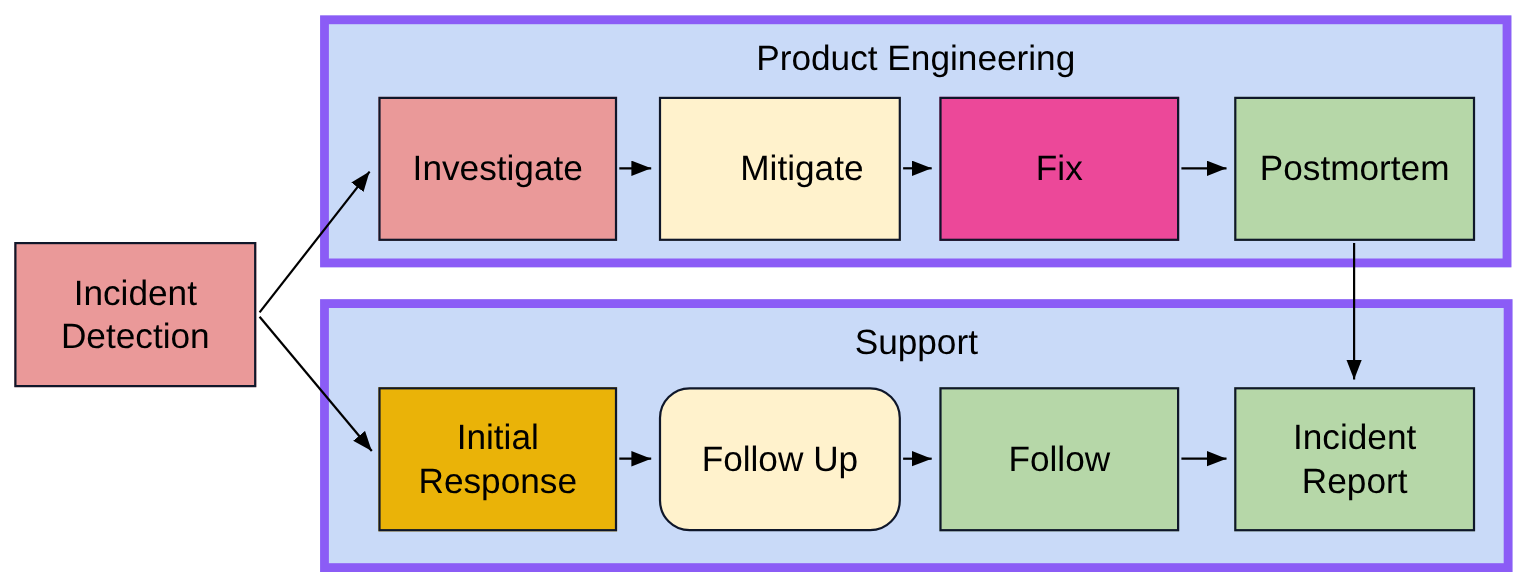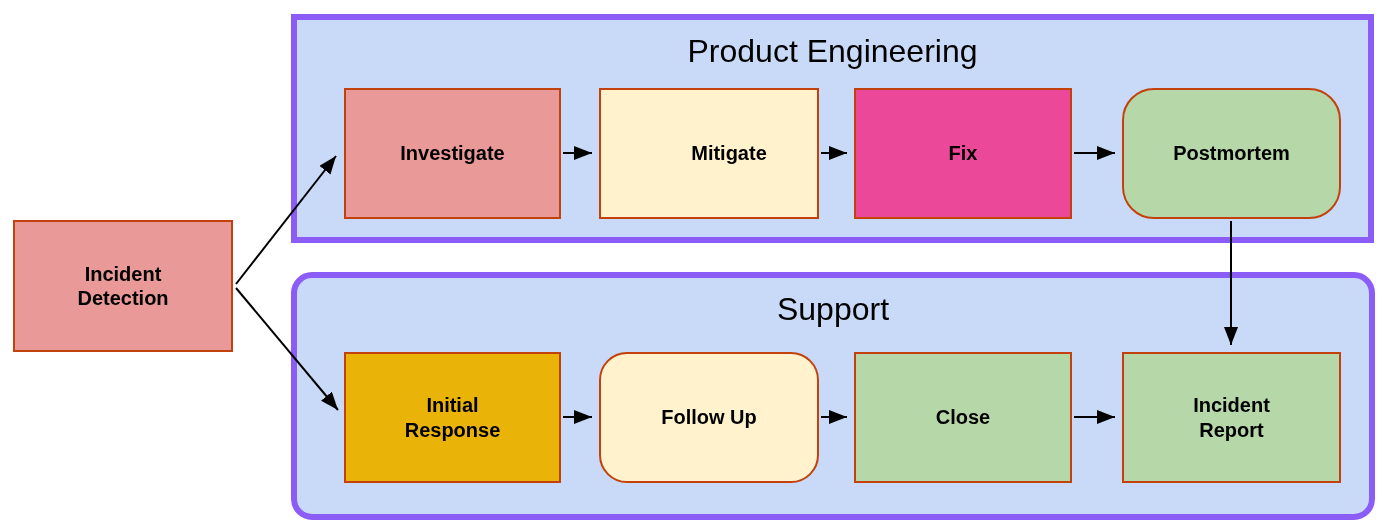--- a/index.html
+++ b/index.html
@@ -7,45 +7,44 @@
     position: relative;
     width: 1386px;
     height: 526px;
     background: #ffffff;
     font-family: "Liberation Sans", sans-serif;
     color: #000000;
     overflow: hidden;
   }
   .container-box {
     position: absolute;
-    border: 6px solid #8b5cf6;
+    border: 8px solid #8b5cf6;
     box-sizing: border-box;
     background: #c9daf8;
   }
   .container-title {
     padding-top: 15px;
     text-align: center;
     font-size: 32px;
     line-height: 32px;
   }
   #c-product-engineering { left: 291px; top: 14px;  width: 1083px; height: 229px; }
   #c-support             { left: 291px; top: 272px; width: 1084px; height: 248px; }
 
   .node {
     position: absolute;
-    border: 2px solid #c2410c;
+    border: 2px solid #0f172a;
     box-sizing: border-box;
     display: flex;
     align-items: center;
     justify-content: center;
     text-align: center;
-    font-size: 20px;
+    font-size: 32px;
     line-height: 1.22;
     white-space: pre-line;
-    font-weight: bold;
   }
   #n-incident-detection { left: 13px;   top: 220px; width: 220px; height: 132px; }
   #n-investigate        { left: 344px;  top: 88px;  width: 217px; height: 131px; }
   #n-mitigate           { left: 599px;  top: 88px;  width: 220px; height: 131px; }
   #n-fix                { left: 854px;  top: 88px;  width: 218px; height: 131px; }
   #n-postmortem         { left: 1122px; top: 88px;  width: 219px; height: 131px; }
   #n-initial-response   { left: 344px;  top: 352px; width: 217px; height: 131px; }
   #n-follow-up          { left: 599px;  top: 352px; width: 220px; height: 131px; }
   #n-close              { left: 854px;  top: 352px; width: 218px; height: 131px; }
   #n-incident-report    { left: 1122px; top: 352px; width: 219px; height: 131px; }
@@ -60,41 +59,41 @@
 </style>
 </head>
 <body>
 
 <div class="canvas" style="background-color: rgb(255, 255, 255);">
 
   <div class="container-box" id="c-product-engineering" style="background-color: rgb(201, 218, 248);">
     <div class="container-title">Product Engineering</div>
   </div>
 
-  <div class="container-box" id="c-support" style="background-color: rgb(201, 218, 248); border-radius: 21px;">
+  <div class="container-box" id="c-support" style="background-color: rgb(201, 218, 248);">
     <div class="container-title">Support</div>
   </div>
 
   <div class="node" id="n-incident-detection" style="background-color: rgb(234, 153, 153);">Incident
 Detection</div>
 
   <div class="node" id="n-investigate" style="background-color: rgb(234, 153, 153);">Investigate</div>
 
   <div class="node" id="n-mitigate" style="background-color: rgb(255, 242, 204); padding-left: 40px;">Mitigate</div>
 
   <div class="node" id="n-fix" style="background-color: #ec4899;">Fix</div>
 
-  <div class="node" id="n-postmortem" style="background-color: rgb(182, 215, 168); border-radius: 32px;">Postmortem</div>
+  <div class="node" id="n-postmortem" style="background-color: rgb(182, 215, 168);">Postmortem</div>
 
   <div class="node" id="n-initial-response" style="background-color: #eab308;">Initial
 Response</div>
 
   <div class="node" id="n-follow-up" style="background-color: rgb(255, 242, 204); border-radius: 28px;">Follow Up</div>
 
-  <div class="node" id="n-close" style="background-color: rgb(182, 215, 168);">Close</div>
+  <div class="node" id="n-close" style="background-color: rgb(182, 215, 168);">Follow</div>
 
   <div class="node" id="n-incident-report" style="background-color: rgb(182, 215, 168);">Incident
 Report</div>
 
   <svg class="connector-layer" viewBox="0 0 1386 526" xmlns="http://www.w3.org/2000/svg">
     <defs>
       <marker id="arrowhead" markerWidth="10" markerHeight="8" refX="9" refY="3.5" orient="auto" markerUnits="strokeWidth">
         <path d="M0,0 L9,3.5 L0,7 z" fill="#000000"></path>
       </marker>
     </defs>

